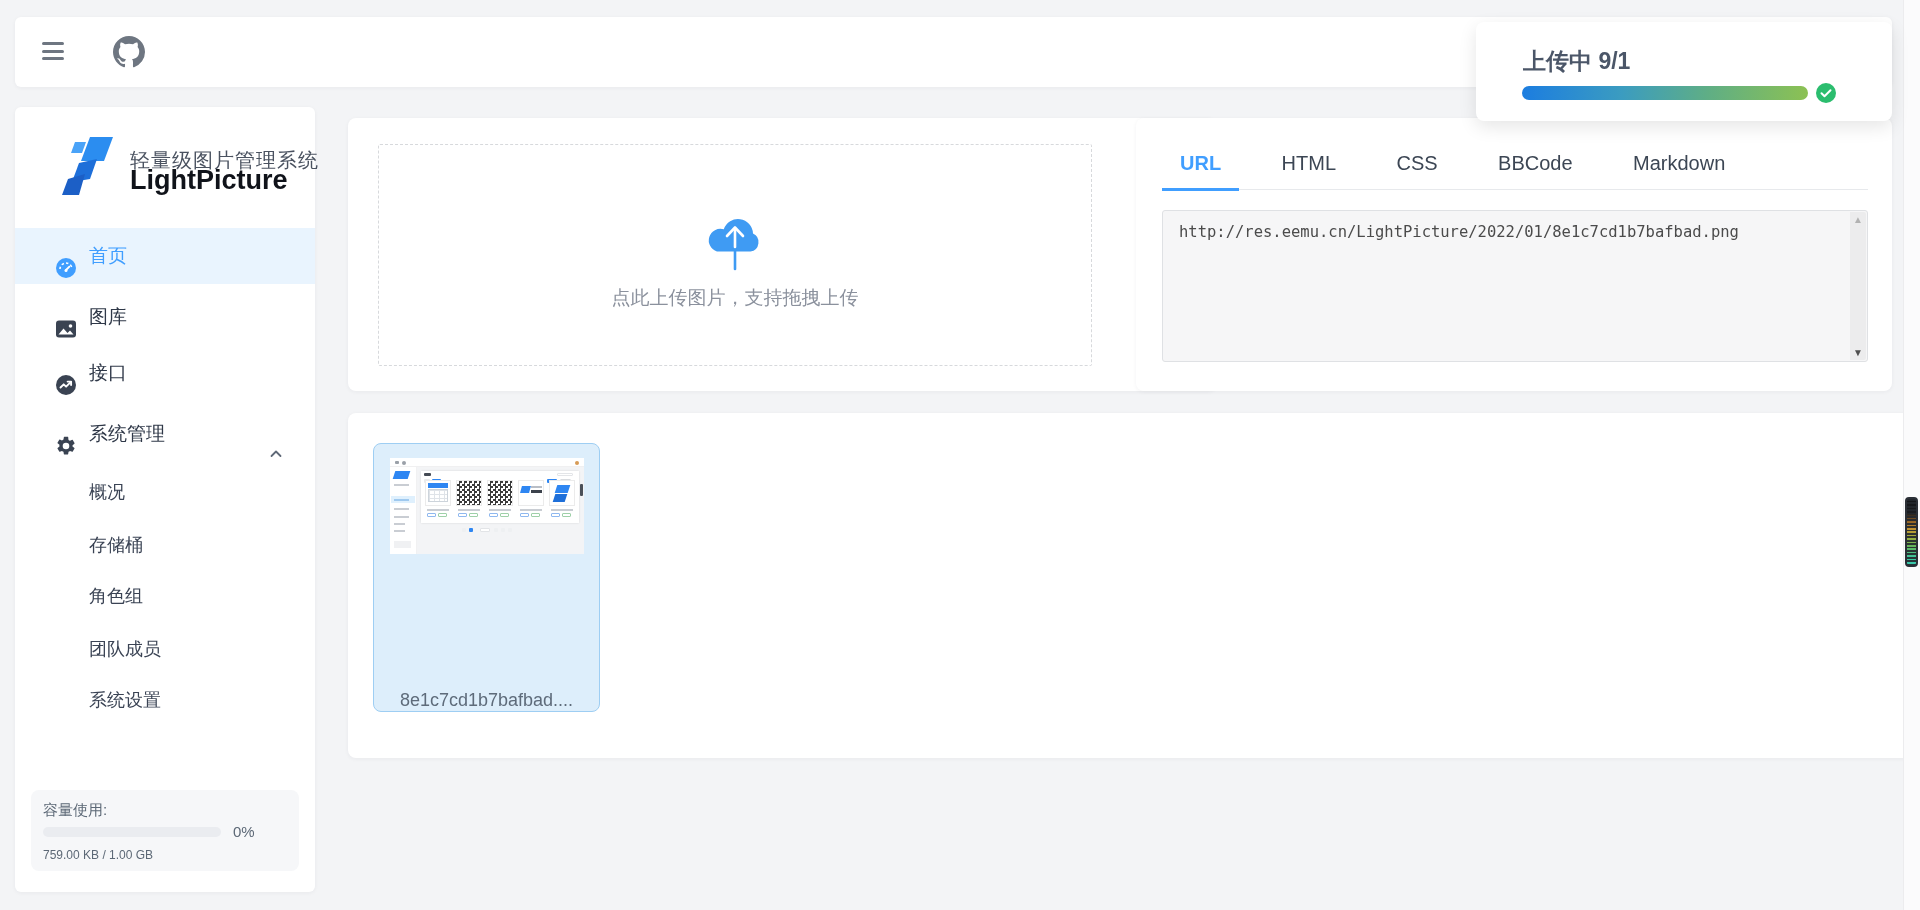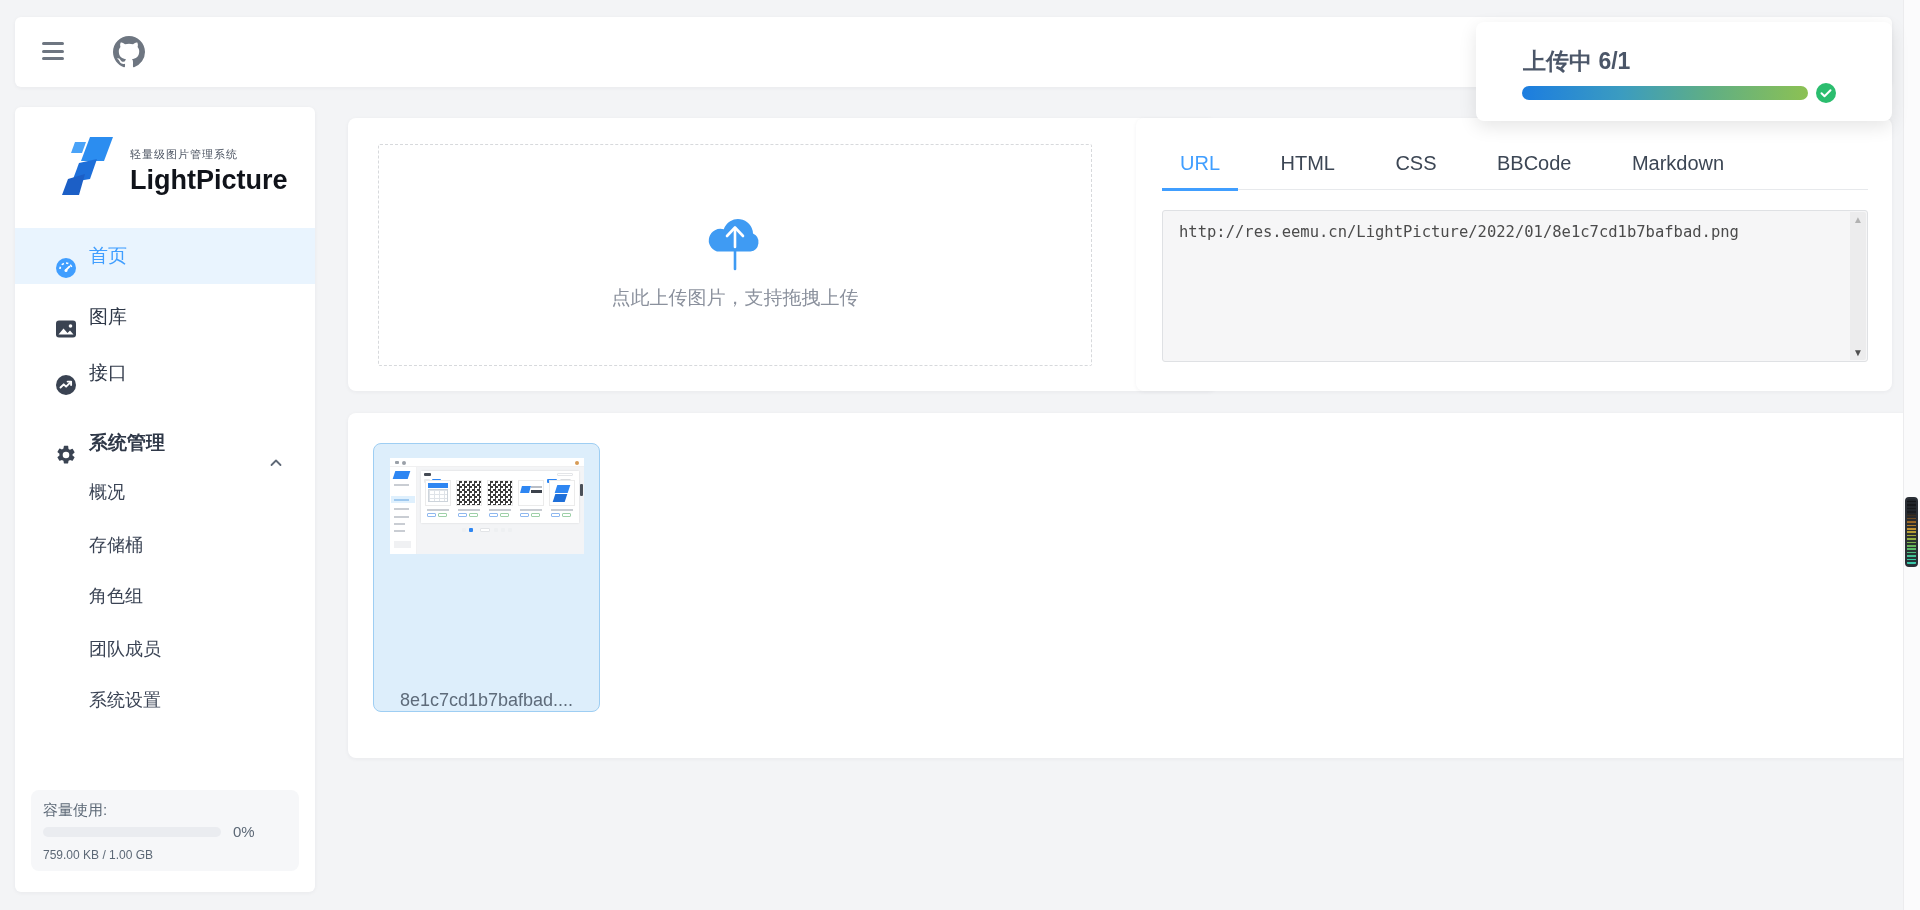--- a/index.html
+++ b/index.html
@@ -19,21 +19,21 @@
            box-shadow:0 6px 18px rgba(0,0,0,.10); z-index:30; }
   .toast-title { position:absolute; left:47px; top:24px; font-size:23px; font-weight:bold; color:#4b5668; }
   .toast-bar { position:absolute; left:46px; top:64px; width:286px; height:14px; border-radius:7px;
                background:linear-gradient(90deg,#1c7de0 0%,#3b9cc0 35%,#5fae85 65%,#8cc153 100%); }
   .toast-check { position:absolute; left:340px; top:61px; width:20px; height:20px; }
 
   
   .sidebar { left:15px; top:107px; width:300px; height:785px; border-radius:6px; }
   .logo-row { position:absolute; left:47px; top:28px; width:230px; height:64px; }
   .logo-mark { position:absolute; left:0; top:0; width:52px; height:60px; }
-  .logo-sub { position:absolute; left:68px; top:12px; font-size:11px; color:#4a5260; letter-spacing:1px; white-space:nowrap; }
+  .logo-sub { position:absolute; left:68px; top:12px; font-size:20px; color:#4a5260; letter-spacing:1px; white-space:nowrap; }
   .logo-title { position:absolute; left:68px; top:30px; font-size:27px; font-weight:800; color:#10131a; white-space:nowrap; }
   .menu-item { position:absolute; left:0; width:300px; height:56px; line-height:56px; cursor:pointer; font-size:19px; color:#2f3848; }
   .menu-item .mi-icon { position:absolute; left:40px; top:17px; width:22px; height:22px; }
   .menu-item .mi-label { position:absolute; left:74px; }
   .menu-item.active { background:#e9f4fe; color:#409eff; }
   .menu-item .chev { position:absolute; right:32px; top:21px; width:14px; height:14px; }
   .submenu-item { position:absolute; left:0; width:300px; height:50px; line-height:50px; cursor:pointer; font-size:18px; color:#3a4354; }
   .submenu-item .mi-label { position:absolute; left:74px; }
   .capacity { position:absolute; left:16px; top:683px; width:268px; height:81px; background:#f6f7f9; border-radius:8px; padding:11px 12px; }
   .cap-label { font-size:15px; color:#5c6876; }
@@ -47,21 +47,21 @@
   .dropzone { position:absolute; left:30px; top:26px; width:714px; height:222px;
               border:1px dashed #d7d9dc; border-radius:2px; cursor:pointer; }
   .dz-icon { position:absolute; left:50%; top:62px; transform:translateX(-50%); width:62px; height:72px; }
   .dz-hint { position:absolute; left:0; right:0; top:140px; text-align:center; font-size:19px; color:#8b919d; }
 
   
   .code-card { left:1136px; top:118px; width:756px; height:273px; }
   .tabs { position:absolute; left:26px; top:30px; width:706px; height:42px; border-bottom:1px solid #e7e9ec; }
   .tab { position:relative; display:inline-block; height:42px; line-height:30px; padding:0 18px; margin-right:20px;
          font-size:20px; color:#3c4654; cursor:pointer; }
-  .tab.active { color:#409eff; }
+  .tab.active { color:#409eff;font-weight:bold; }
   .tab.active::after { content:""; position:absolute; left:0; right:0; bottom:-1px; height:3px; background:#409eff; }
   .code-box { position:absolute; left:26px; top:92px; width:706px; height:152px; background:#f6f6f7;
               border:1px solid #dfe1e4; border-radius:3px; }
   .code-text { position:absolute; left:16px; top:12px; right:36px; font-family:"DejaVu Sans Mono", monospace;
                font-size:15.5px; color:#4b4b4b; white-space:nowrap; overflow:hidden; }
   .code-scroll { position:absolute; right:1px; top:1px; bottom:1px; width:16px; background:#ececed; border-radius:0 2px 2px 0; }
   .code-scroll .arr { position:absolute; left:0; width:16px; text-align:center; font-size:10px; }
   .arr-up { top:2px; color:#b2b2b2; }
   .arr-down { bottom:2px; color:#4f4f4f; }
 
@@ -109,21 +109,21 @@
         <span style="margin-bottom:0"></span>
     </div>
     <div class="gh">
       <svg viewBox="0 0 24 24" width="32" height="32">
           <path fill="#6e7681" d="M12 0C5.37 0 0 5.37 0 12c0 5.3 3.44 9.8 8.2 11.38.6.11.82-.26.82-.58v-2.03c-3.34.73-4.04-1.61-4.04-1.61-.55-1.39-1.33-1.76-1.33-1.76-1.09-.74.08-.73.08-.73 1.2.08 1.84 1.24 1.84 1.24 1.07 1.83 2.8 1.3 3.49 1 .11-.78.42-1.3.76-1.6-2.66-.3-5.47-1.33-5.47-5.93 0-1.31.47-2.38 1.24-3.22-.13-.3-.54-1.52.12-3.18 0 0 1.01-.32 3.3 1.23a11.5 11.5 0 0 1 6.01 0c2.28-1.55 3.29-1.23 3.29-1.23.66 1.66.25 2.88.12 3.18.77.84 1.23 1.91 1.23 3.22 0 4.61-2.81 5.63-5.49 5.92.43.37.81 1.1.81 2.22v3.29c0 .32.22.7.83.58A12 12 0 0 0 24 12c0-6.63-5.37-12-12-12z"></path>
         </svg>
     </div>
   </div>
 
   <div class="card toast">
-    <div class="toast-title">上传中 6/1</div>
+    <div class="toast-title">上传中 9/1</div>
     <div class="toast-bar"></div>
     <div class="toast-check">
       <svg viewBox="0 0 20 20" width="20" height="20">
           <circle cx="10" cy="10" r="10" fill="#2bbd6e"></circle>
           <path d="M5.5 10.2l3 3 6-6" stroke="#fff" stroke-width="2" fill="none" stroke-linecap="round" stroke-linejoin="round"></path>
         </svg>
     </div>
   </div>
 
   <div class="card sidebar" style="border-radius:6px">
@@ -167,21 +167,21 @@
       <span class="mi-icon">
         <svg viewBox="0 0 22 22" width="22" height="22">
             <circle cx="11" cy="11" r="10" fill="#3a4352"></circle>
             <path d="M5.5 13.5l3.2-3.2 2.4 2.4 4.6-4.6" stroke="#fff" stroke-width="1.9" fill="none" stroke-linecap="round" stroke-linejoin="round"></path>
             <path d="M12.6 7.6h3.5v3.5" stroke="#fff" stroke-width="1.9" fill="none" stroke-linecap="round" stroke-linejoin="round"></path>
           </svg>
       </span>
       <span class="mi-label">接口</span>
     </div>
 
-    <div class="menu-item" style="top:308px;font-weight:bold;">
+    <div class="menu-item" style="top:299px;">
       <span class="mi-icon">
         <svg viewBox="0 0 24 24" width="22" height="22">
             <path fill="#3a4352" d="M19.14 12.94c.04-.3.06-.61.06-.94s-.02-.64-.07-.94l2.03-1.58a.5.5 0 0 0 .12-.64l-1.92-3.32a.5.5 0 0 0-.61-.22l-2.39.96a7.3 7.3 0 0 0-1.62-.94l-.36-2.54A.5.5 0 0 0 13.89 2h-3.78a.5.5 0 0 0-.49.42l-.36 2.54c-.59.24-1.13.56-1.62.94l-2.39-.96a.5.5 0 0 0-.61.22L2.72 8.48a.5.5 0 0 0 .12.64l2.03 1.58c-.05.3-.07.63-.07.94s.02.64.07.94l-2.03 1.58a.5.5 0 0 0-.12.64l1.92 3.32c.14.24.42.34.61.22l2.39-.96c.49.38 1.03.7 1.62.94l.36 2.54c.04.24.25.42.49.42h3.78c.24 0 .45-.18.49-.42l.36-2.54c.59-.24 1.13-.56 1.62-.94l2.39.96c.23.09.47 0 .61-.22l1.92-3.32a.5.5 0 0 0-.12-.64l-2.01-1.58zM12 15.6A3.6 3.6 0 1 1 12 8.4a3.6 3.6 0 0 1 0 7.2z"></path>
           </svg>
       </span>
       <span class="mi-label">系统管理</span>
       <span class="chev">
         <svg viewBox="0 0 14 14" width="14" height="14">
             <polyline points="2.5,9 7,4.5 11.5,9" stroke="#5f6977" stroke-width="1.8" fill="none" stroke-linecap="round" stroke-linejoin="round"></polyline>
           </svg>

